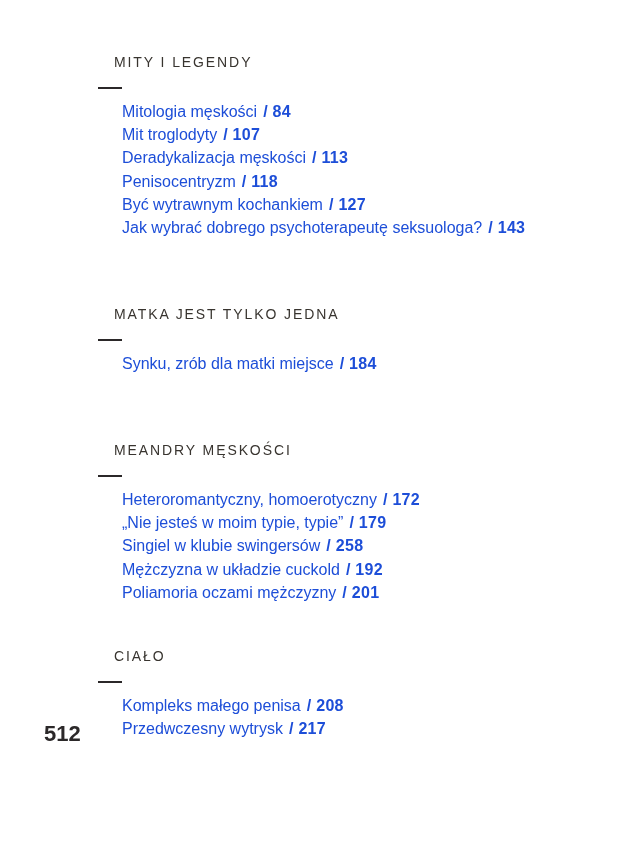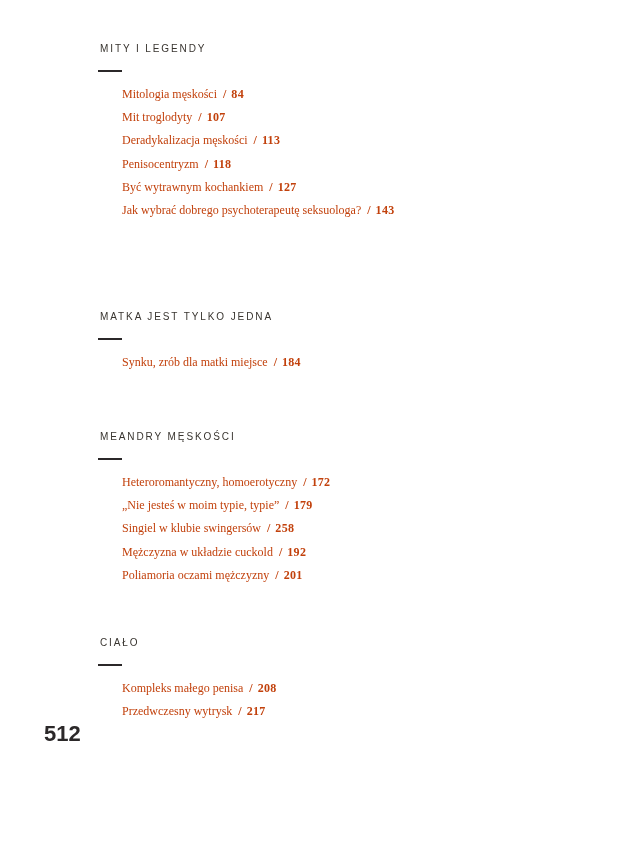--- a/index.html
+++ b/index.html
@@ -7,59 +7,58 @@
     position: relative;
     width: 623px;
     height: 857px;
     background: #ffffff;
     font-family: "Liberation Sans", sans-serif;
     color: #2b2829;
     overflow: hidden;
   }
   .toc-section { position: absolute; left: 98px; }
   .sec-heading {
-    margin: 2px;
-    font-size: 10px;
+    margin: 16px;
+    font-size: 14px;
     font-weight: 500;
     letter-spacing: 1.9px;
     line-height: 17px;
     color: #38342f;
     white-space: nowrap;
   }
   .sec-divider {
     width: 24px;
     height: 2px;
     background: #2b2829;
     margin-top: 13px;
   }
   .sec-items {
     list-style: none;
     margin: 11px 0 0 0;
     padding: 0 0 0 24px;
   }
   .toc-item {
-    font-size: 12px;
+    font-size: 16px;
     line-height: 23.2px;
     white-space: nowrap;
-    color: #c2410c;
-    font-family: Liberation Serif, serif;
+    color: #1d4ed8;
   }
   .sep { font-weight: 700; margin: 0 5px 0 6px; }
   .pg  { font-weight: 700; letter-spacing: 0.3px; }
   .folio {
     position: absolute;
     left: 44px;
     top: 722px;
     font-size: 22px;
     font-weight: 700;
     line-height: 23px;
     color: #2b2829;
   }
   #s1 { top: 38px; }
-  #s2 { top: 306px; }
+  #s2 { top: 290px; }
   #s3 { top: 426px; }
   #s4 { top: 632px; }
 </style>
 </head>
 <body>
 
 <div class="page">
 
   <section class="toc-section" id="s1">
     <h2 class="sec-heading">MITY I LEGENDY</h2>

